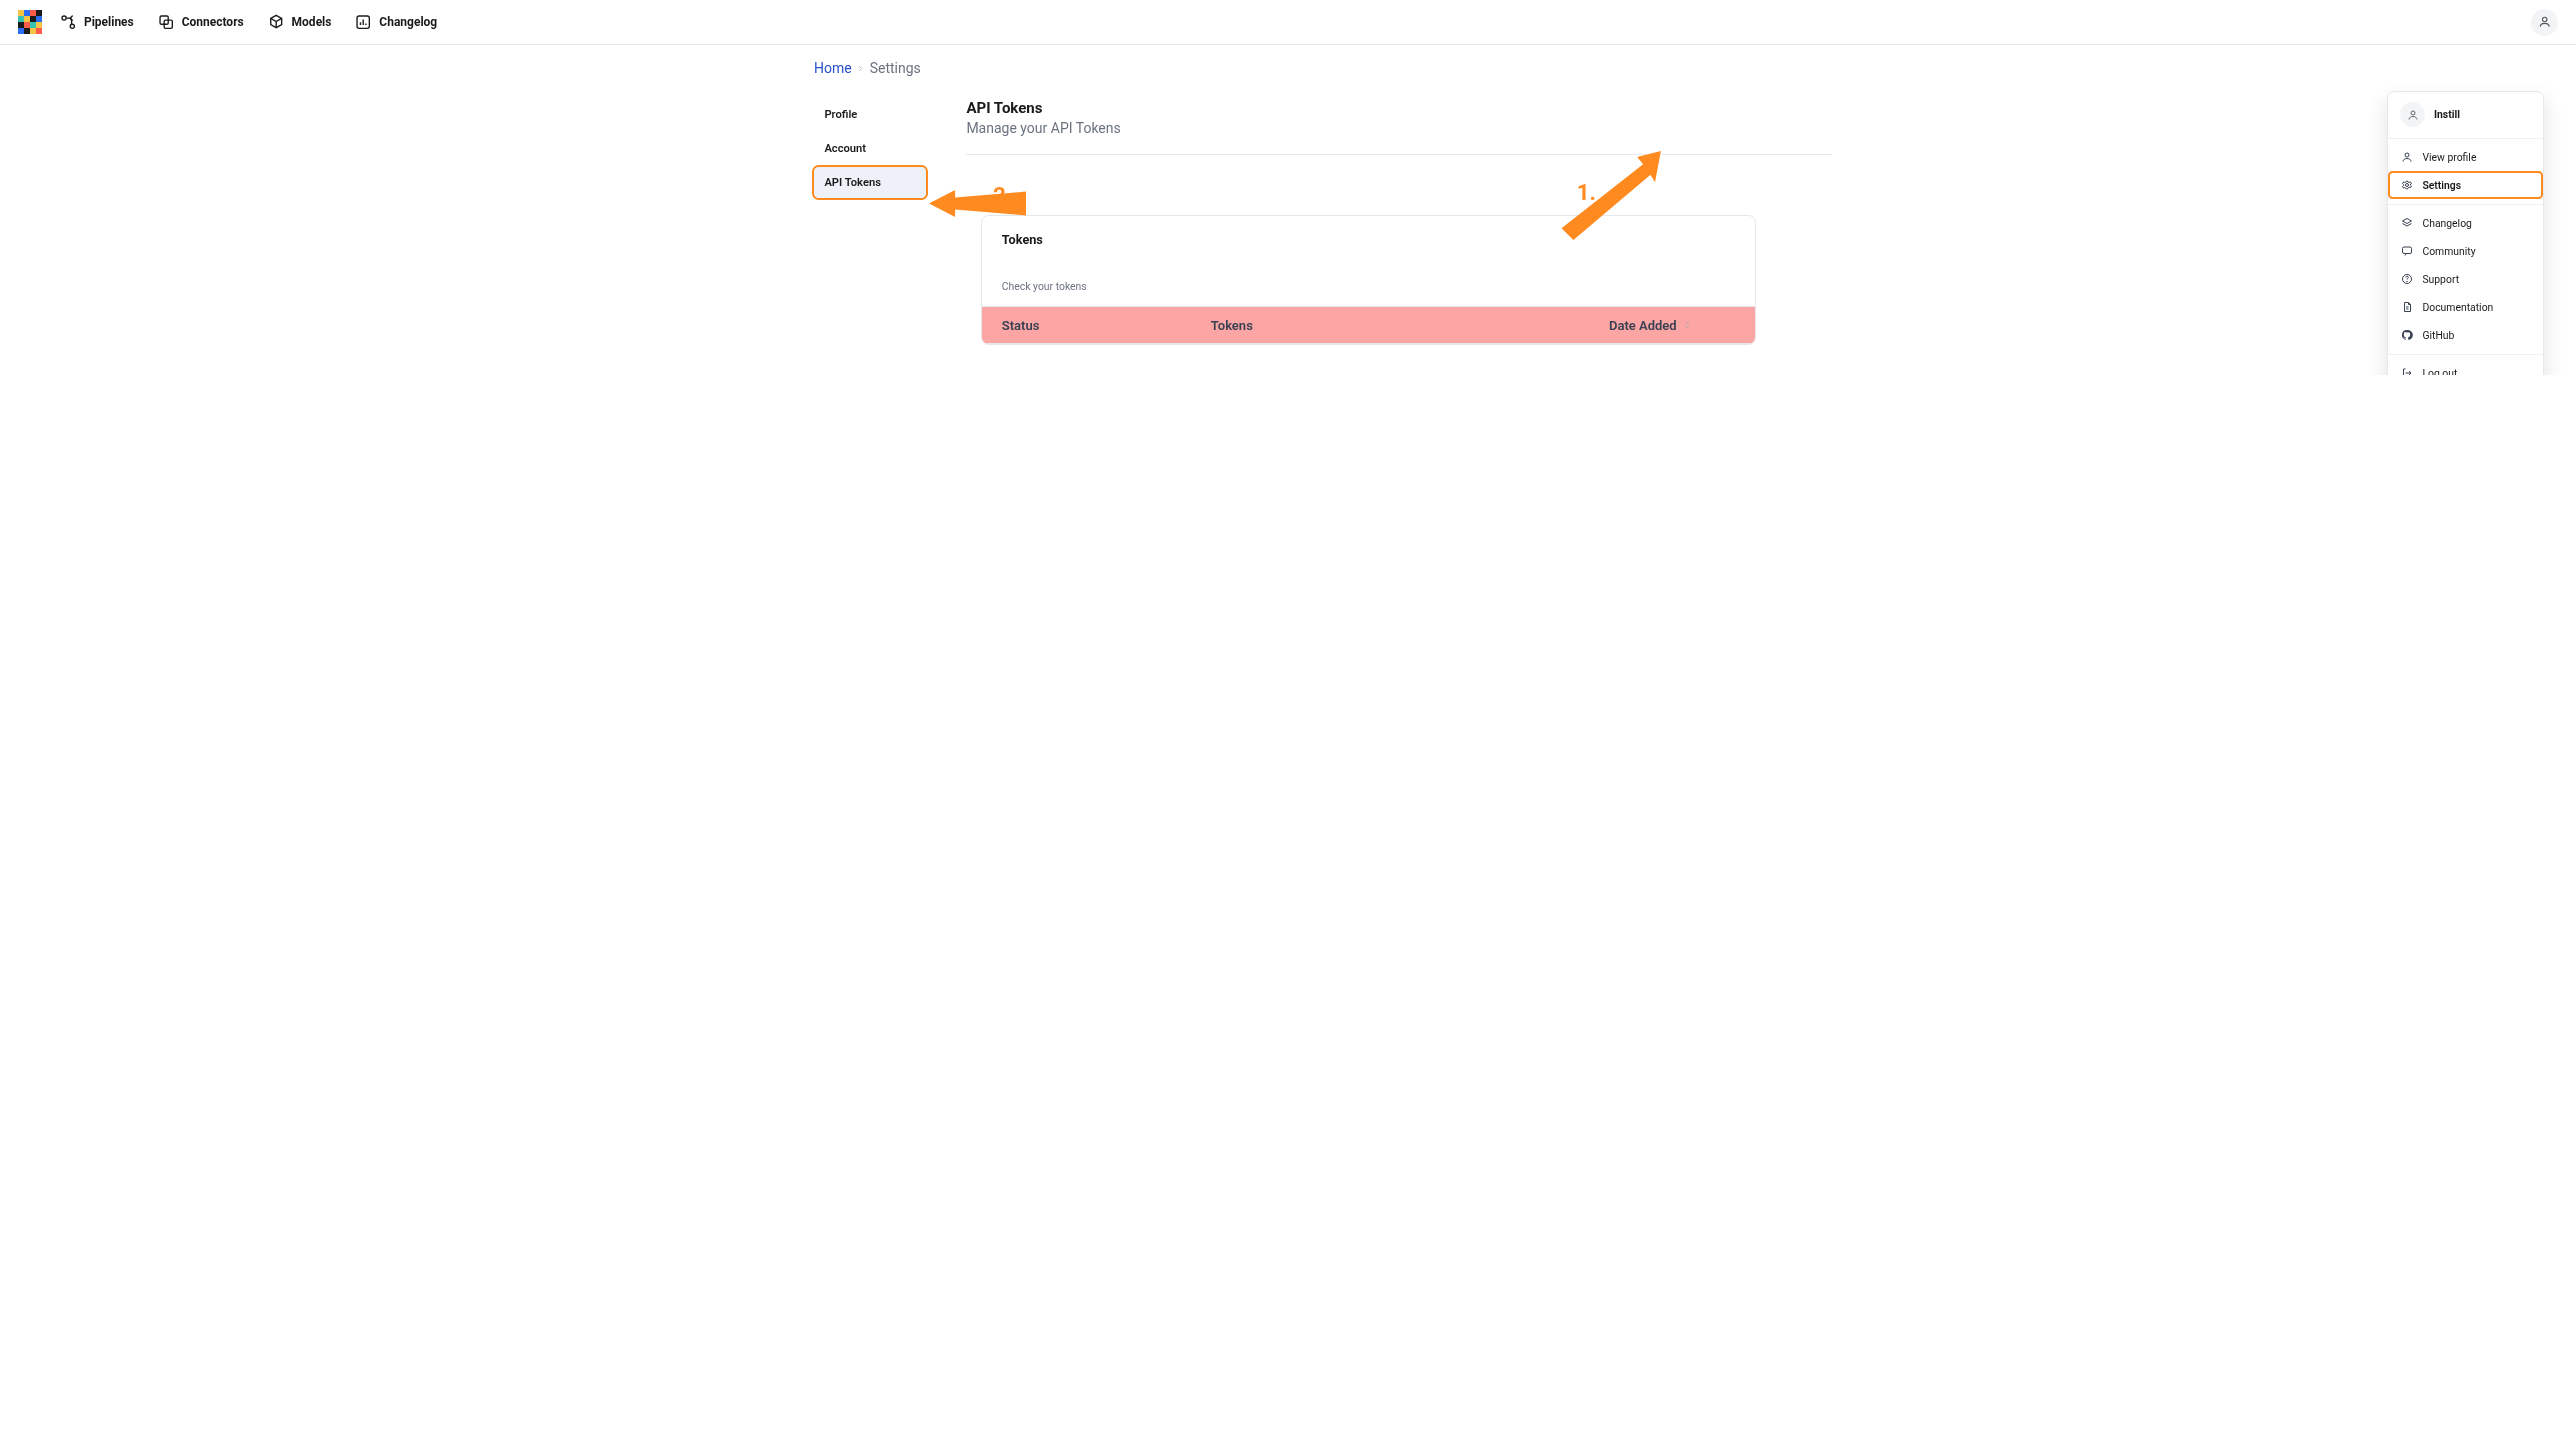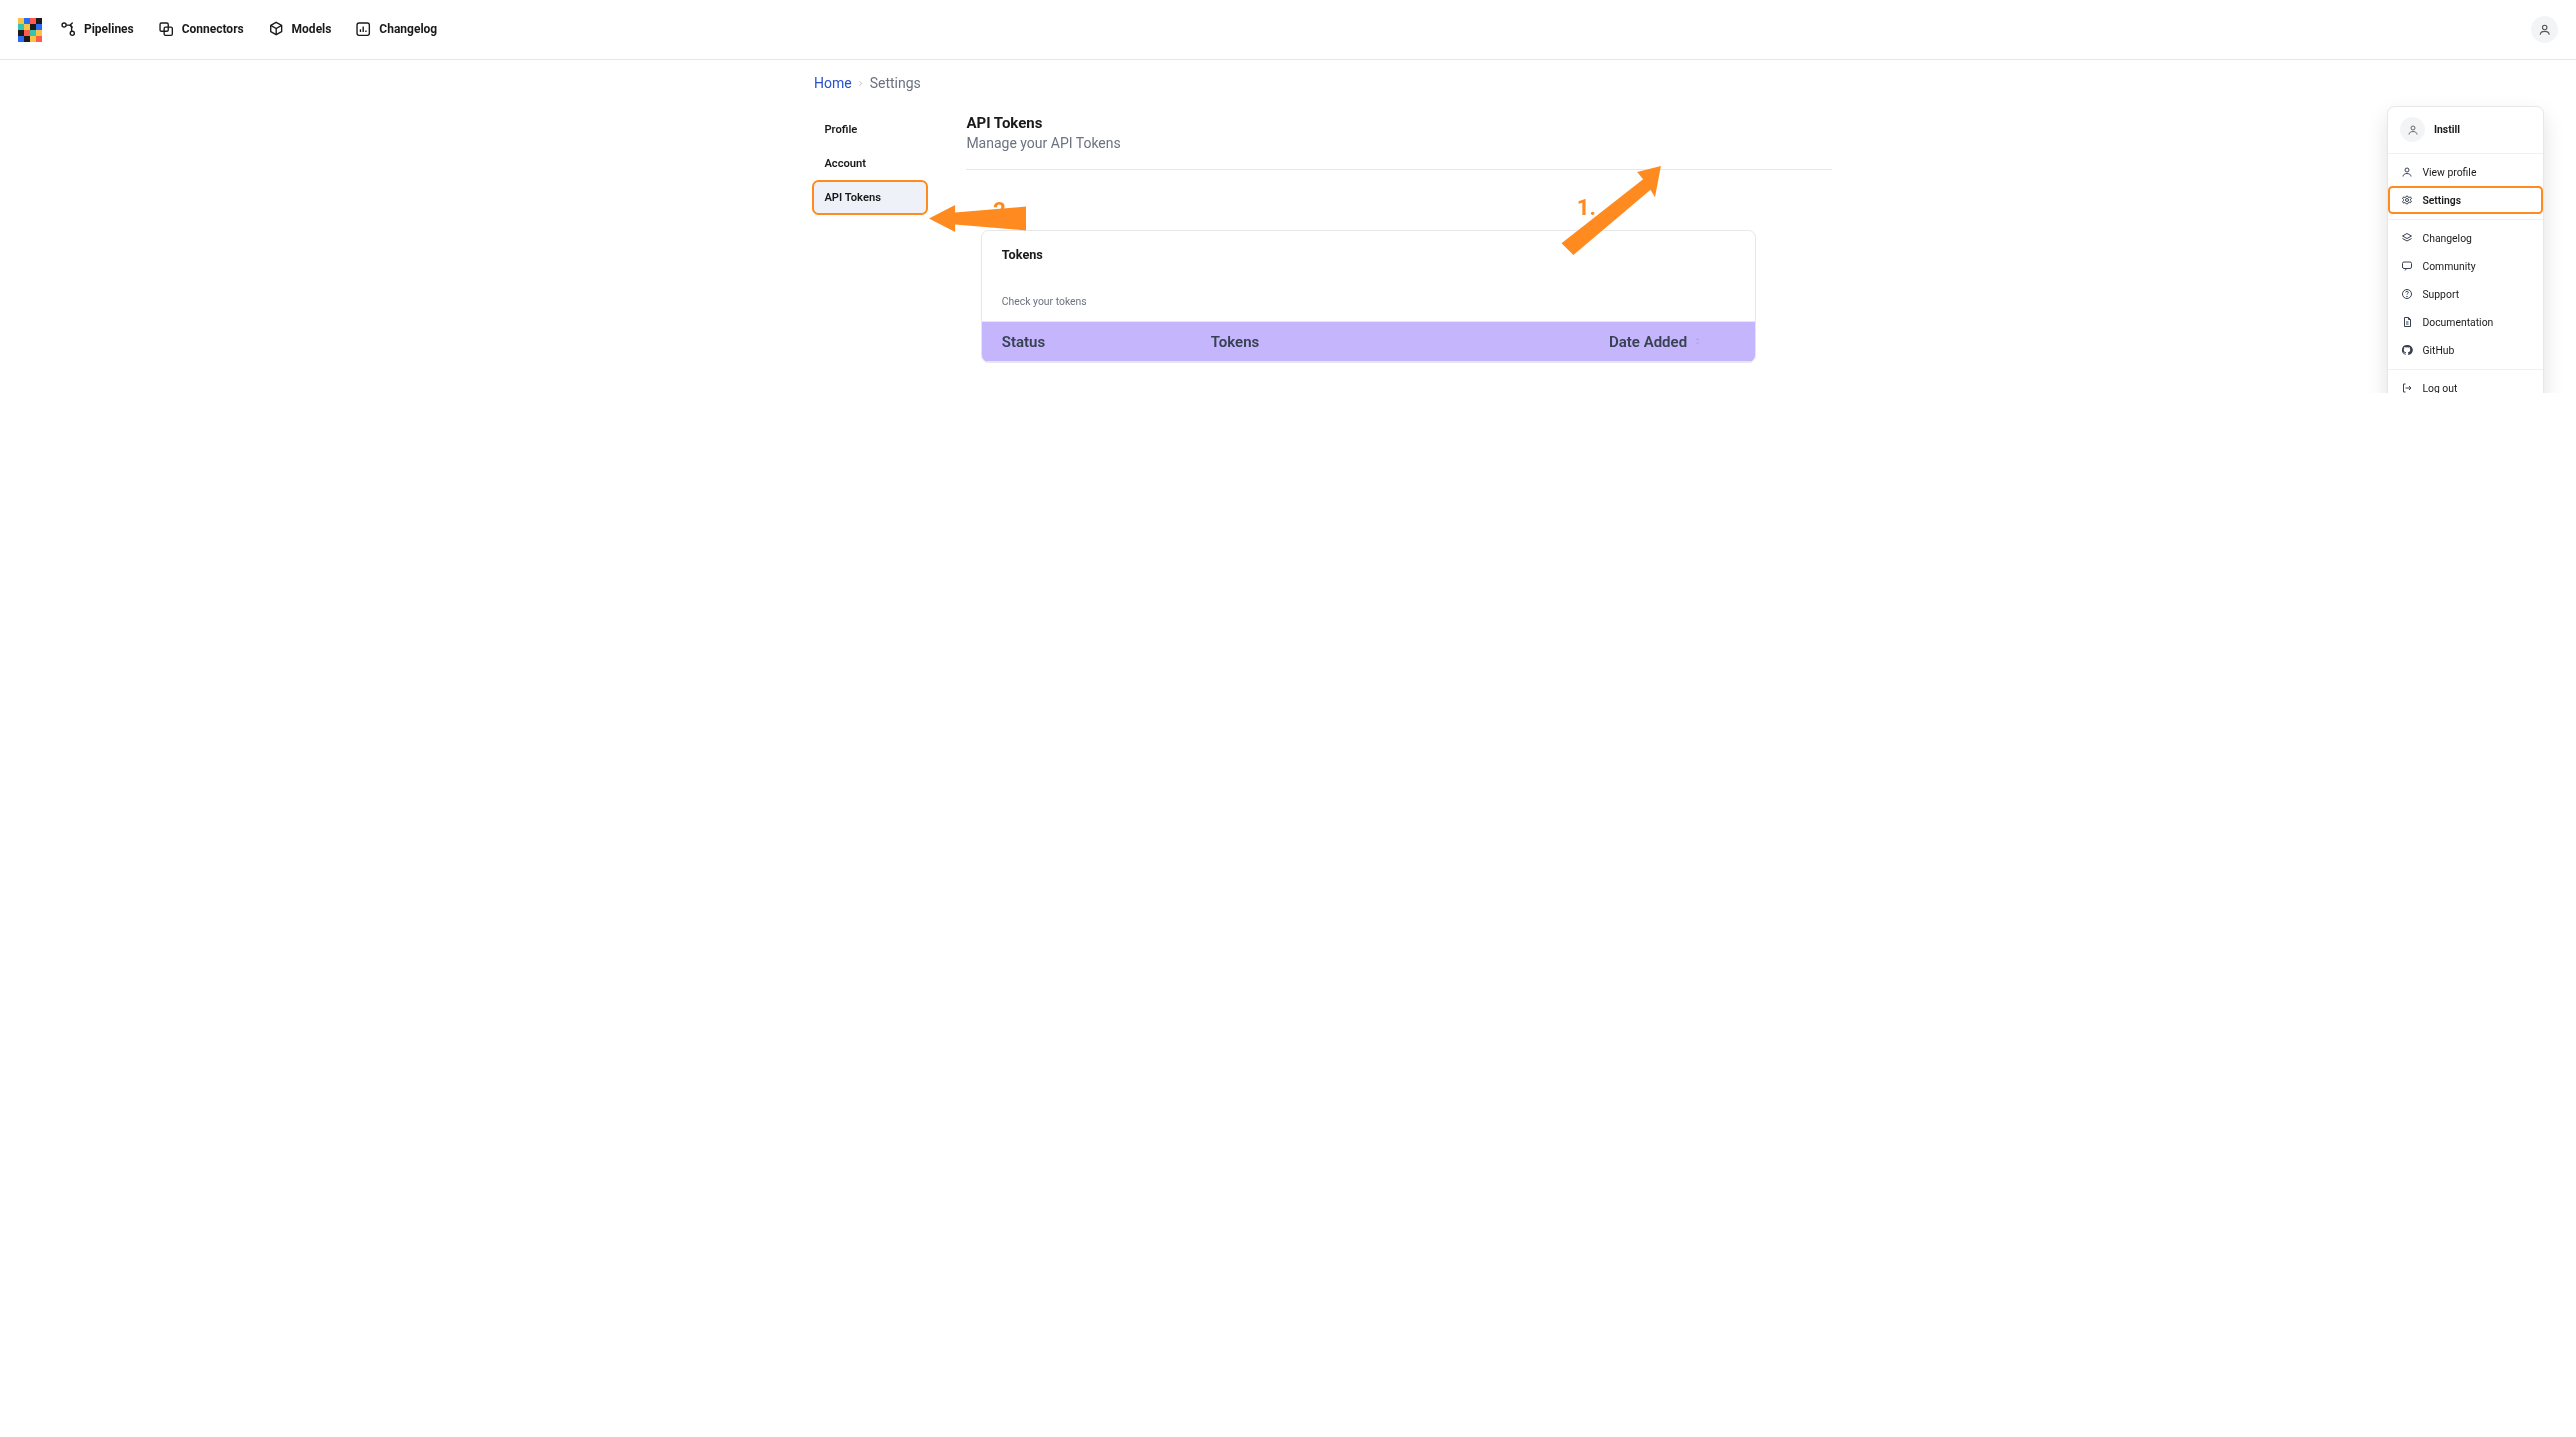--- a/index.html
+++ b/index.html
@@ -5,21 +5,21 @@
   * { box-sizing: border-box; margin: 0; padding: 0; }
   body {
     font-family: -apple-system, BlinkMacSystemFont, "Segoe UI", Roboto, Helvetica, Arial, sans-serif;
     color: #1a1a1a;
     background: #ffffff;
     font-size: 10.4px;
   }
   .topbar {
     display: flex;
     align-items: center;
-    height: 60px;
+    height: 45px;
     padding: 0 18px;
     border-bottom: 0.7px solid #e5e7eb;
   }
   .logo {
     width: 24px; height: 24px;
     display: flex; flex-wrap: wrap;
     margin-right: 18px;
   }
   .nav { display: flex; gap: 24px; flex: 1; }
   .nav-item { display: flex; align-items: center; gap: 7.5px; font-weight:700; font-size:12px; cursor:pointer; }
@@ -46,21 +46,21 @@
   .page-head p { color:#6b7280; font-size:14px; }
   .divider { border:none; border-top:0.7px solid #e5e7eb; margin:18px 0 60px 0; }
 
   .card {
     border:0.7px solid #e5e7eb; border-radius:7.5px; overflow:hidden; background:#fff;
     max-width: 775px; margin-left:15px;
   }
   .card-head { padding:16.4px 19.4px 13.4px 19.4px; }
   .card-head h2 { font-size:12.7px; font-weight:700; margin-bottom:3px; }
   .card-head p { color:#6b7280; font-size:10.4px;margin-top:33px; }
-  .thead { display:flex; background:#c4b5fd; border-top:0.7px solid #e5e7eb; border-bottom:0.7px solid #e5e7eb; padding:10.4px 19.4px; font-size:15px; font-weight:600; color:#374151; }
+  .thead { display:flex; background:#fca5a5; border-top:0.7px solid #e5e7eb; border-bottom:0.7px solid #e5e7eb; padding:10.4px 19.4px; font-size:13px; font-weight:600; color:#374151; }
   .th-status { width: 209px; }
   .th-tokens { flex:1; }
   .th-date   { width: 127px; display:flex; align-items:center; gap:6px; }
   .sort-icon { color:#9ca3af; }
   .tbody { height: 186px; display:flex; align-items:center; justify-content:center; color:#4b5563; font-size:10.4px; }
   .pager { display:flex; justify-content:flex-end; padding:10.4px 0; gap:0; max-width:775px; margin-left:15px; }
   .pager button {
     background:#f3f4f6; border:0.7px solid #e5e7eb; padding:7.5px 13.4px; font-size:10.4px; font-weight:600;
     display:flex; align-items:center; gap:6px; cursor:pointer;
   }

